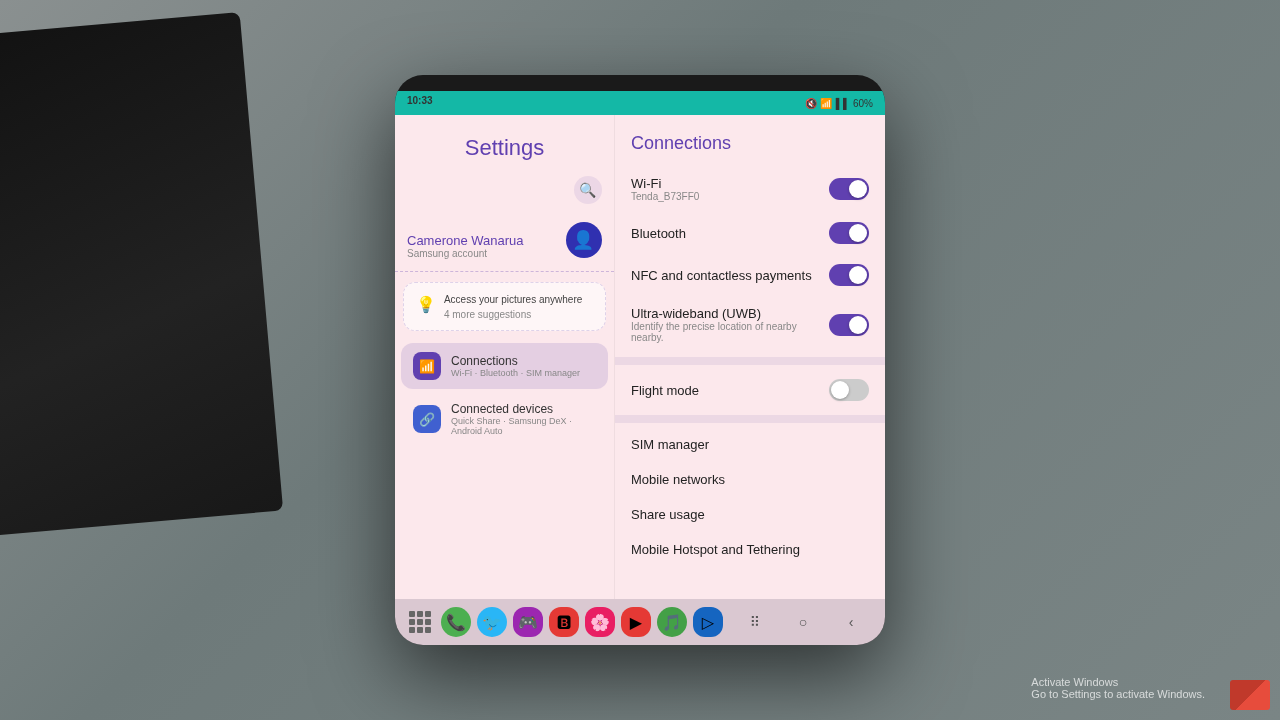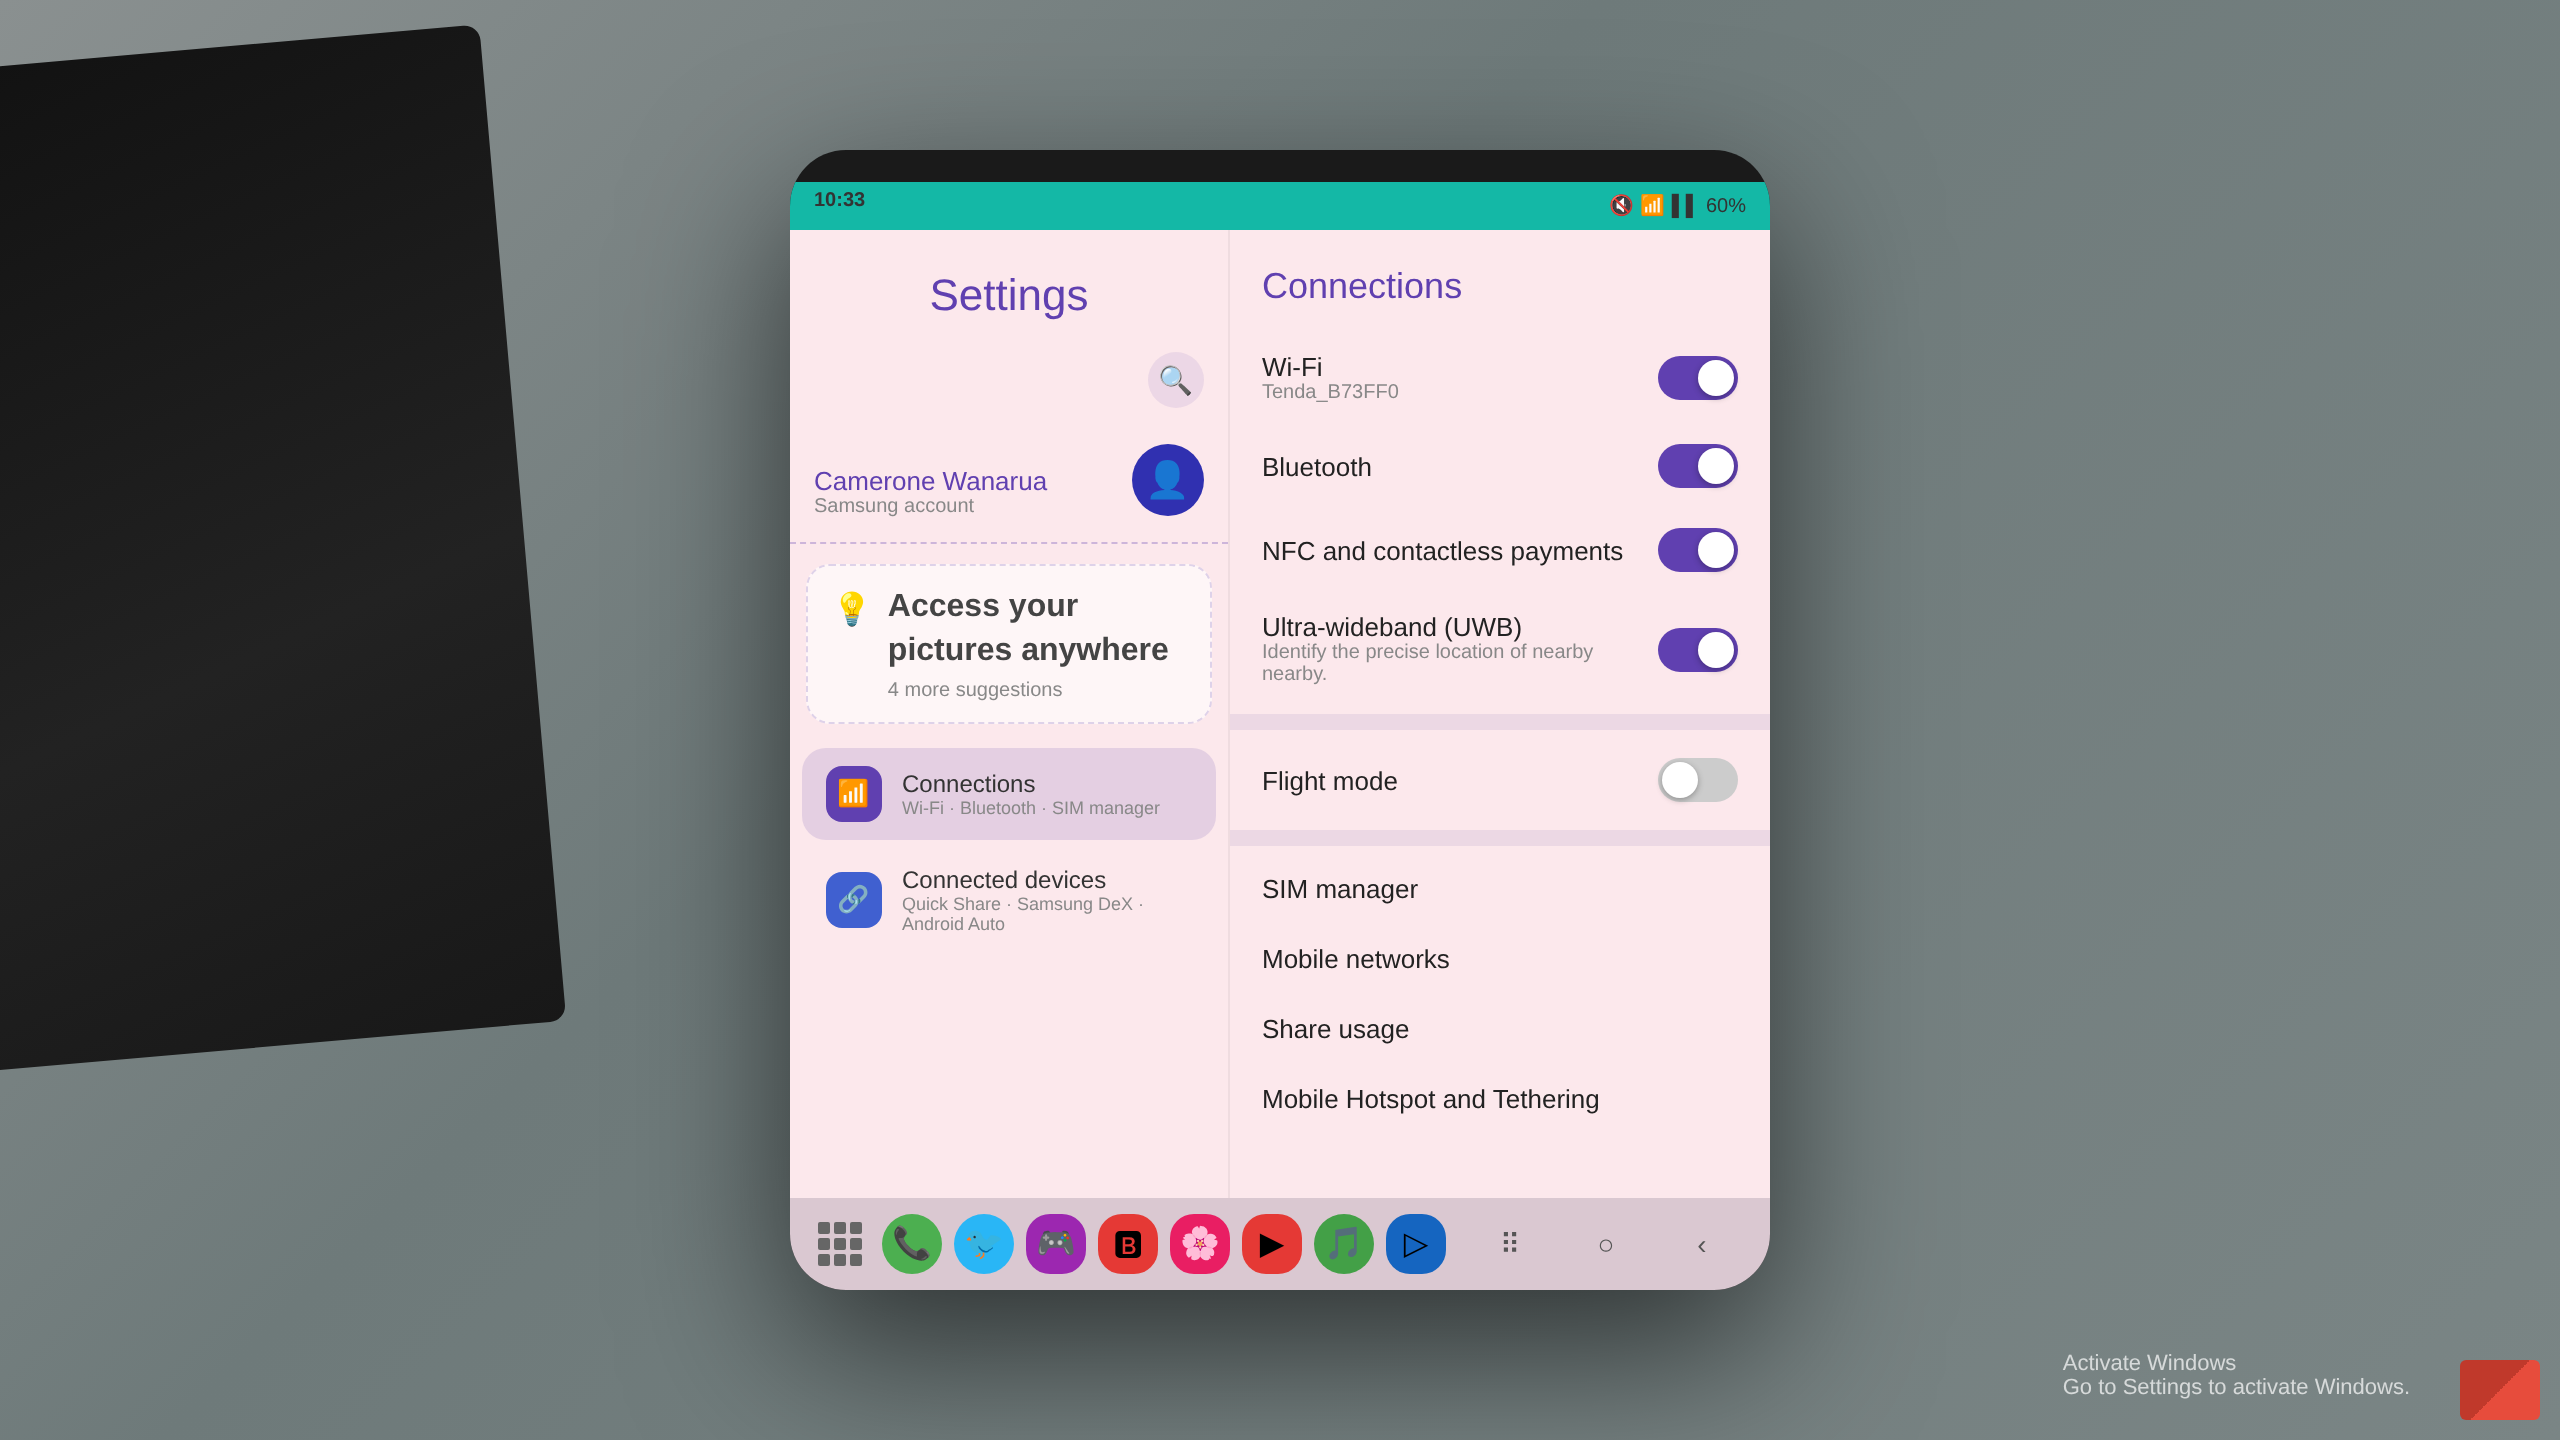--- a/index.html
+++ b/index.html
@@ -163,21 +163,21 @@
     .suggestion-row {
       display: flex;
       align-items: flex-start;
       gap: 8px;
     }
     .suggestion-icon {
       font-size: 16px;
       color: #6040b0;
       margin-top: 2px;
     }
-    .suggestion-text { font-size: 16px; color: #444; font-weight: 700; line-height: 1.4; }
+    .suggestion-text { font-size: 10px; color: #444; font-weight: 400; line-height: 1.4; }
     .suggestion-sub { font-size: 10px; color: #888; margin-top: 2px; }
 
     
     .nav-item {
       display: flex;
       align-items: center;
       gap: 10px;
       padding: 9px 12px;
       cursor: pointer;
       border-radius: 12px;

